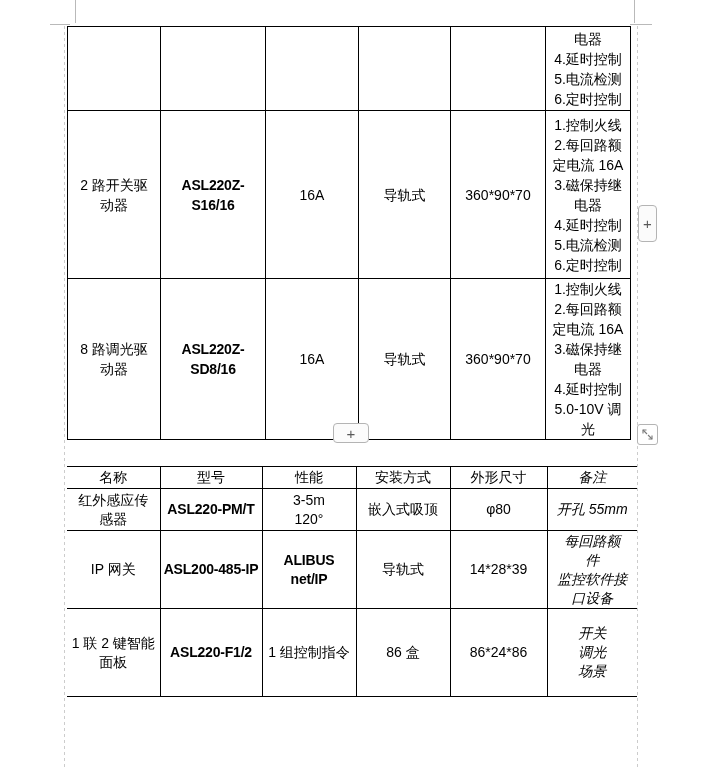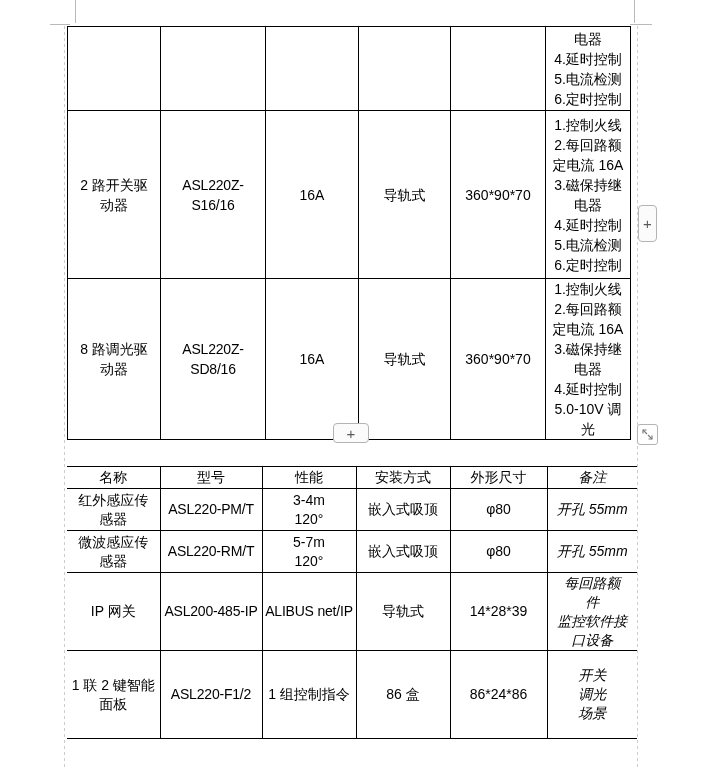--- a/index.html
+++ b/index.html
@@ -21,21 +21,21 @@
   table.doc-table td{
     border:1px solid #000;
     text-align:center;vertical-align:middle;
     font-size:14px;line-height:20px;
     padding:0 2px;white-space:pre-line;
     overflow:hidden;
   }
   table#bottom-table td{line-height:19px;}
   table#bottom-table tr td:first-child{border-left:none;margin-left:26px;}
   table#bottom-table tr td:last-child{border-right:none;font-style:italic;}
-  td.latin-small{font-size:12.5px;letter-spacing:-0.2px;}
+  td.latin-small{font-size:12.5px;letter-spacing:-0.2px;font-weight:bold;}
   
   .plus-btn{
     position:absolute;box-sizing:border-box;
     border:1px solid #b4b4b4;border-radius:4px;background:#fbfbfb;
     color:#595959;display:flex;align-items:center;justify-content:center;
     font-size:15px;line-height:1;cursor:pointer;
   }
   .resize-handle{
     position:absolute;box-sizing:border-box;
     border:1px solid #b4b4b4;border-radius:3px;background:#ffffff;
@@ -142,31 +142,21 @@
       <td>型号</td>
       <td>性能</td>
       <td>安装方式</td>
       <td>外形尺寸</td>
       <td>备注</td>
     </tr>
     <tr style="height:42px">
       <td>红外感应传
 感器</td>
       <td class="latin-small">ASL220-PM/T</td>
-      <td>3-4m
-120°</td>
-      <td>嵌入式吸顶</td>
-      <td>φ80</td>
-      <td>开孔 55mm</td>
-    </tr>
-    <tr style="height:42px">
-      <td>微波感应传
-感器</td>
-      <td class="latin-small">ASL220-RM/T</td>
-      <td>5-7m
+      <td>3-5m
 120°</td>
       <td>嵌入式吸顶</td>
       <td>φ80</td>
       <td>开孔 55mm</td>
     </tr>
     <tr style="height:78px">
       <td>IP 网关</td>
       <td class="latin-small">ASL200-485-IP</td>
       <td class="latin-small">ALIBUS net/IP</td>
       <td>导轨式</td>

